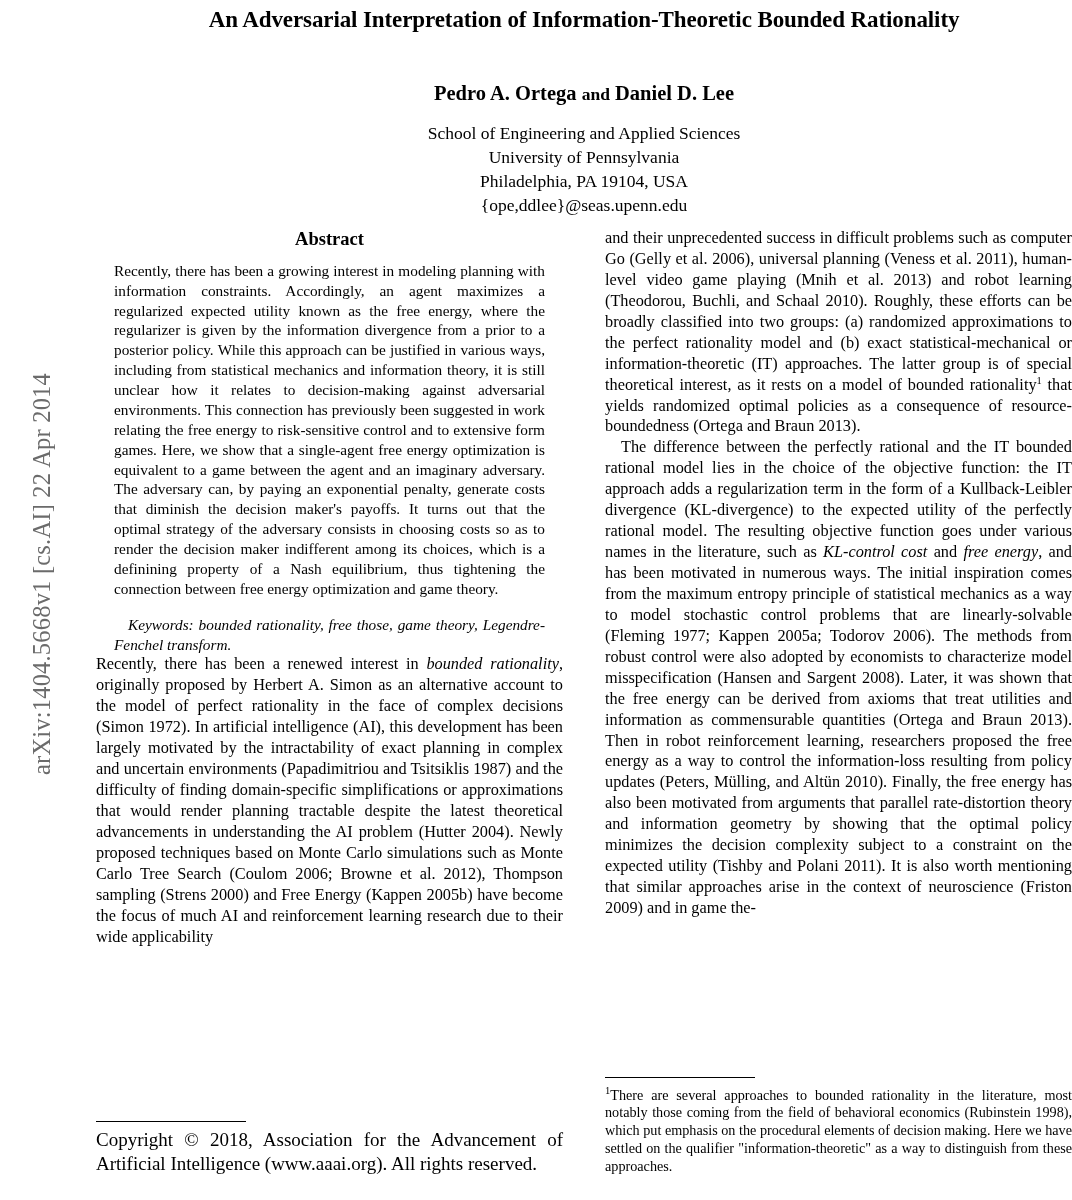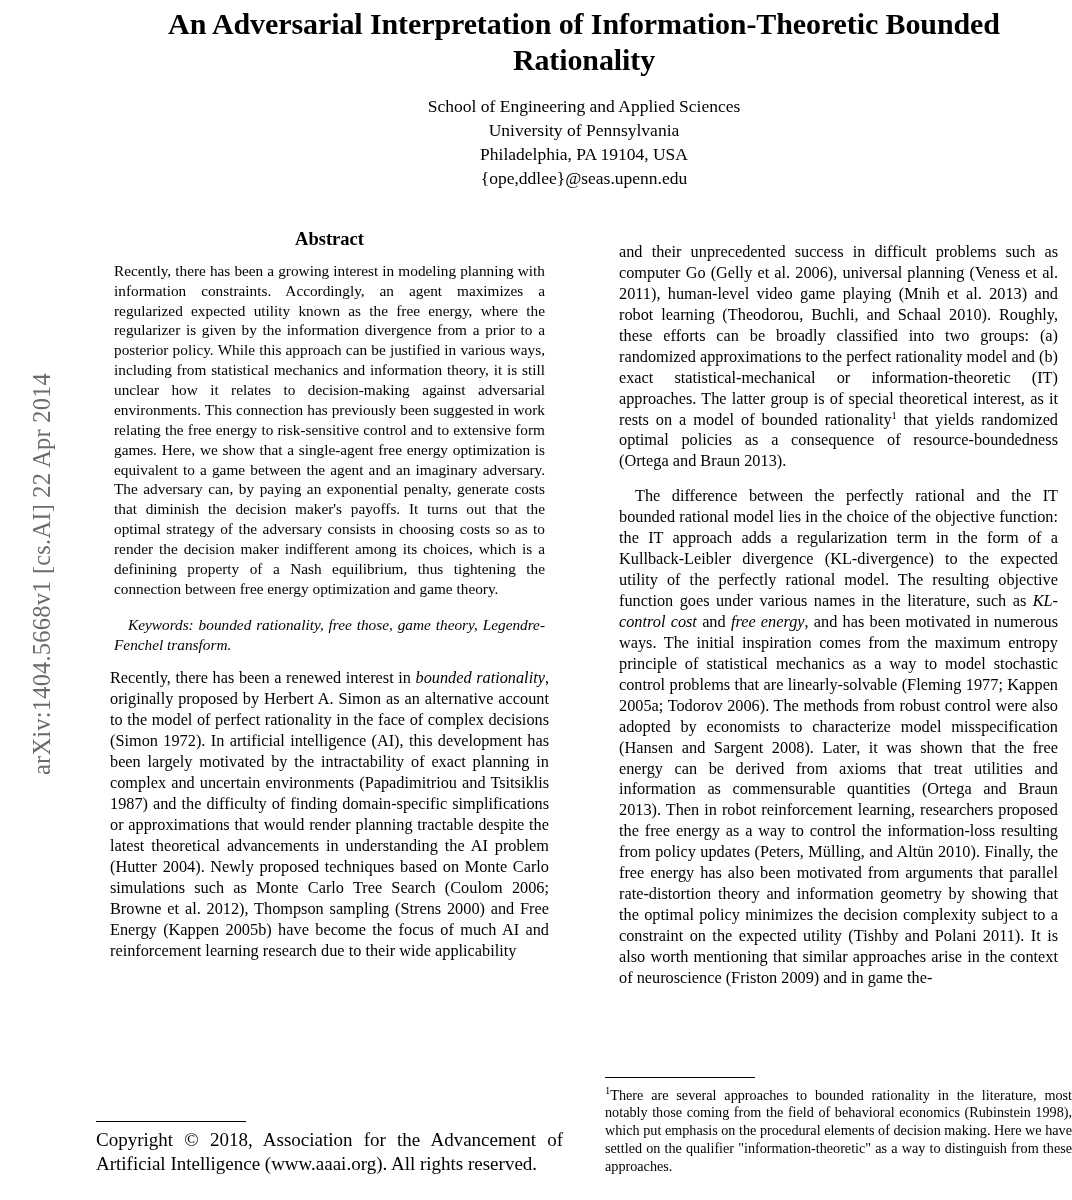--- a/index.html
+++ b/index.html
@@ -39,21 +39,21 @@
   .content {
     position: absolute;
     left: 96px;
     top: 0;
     width: 976px;
     height: 1200px;
   }
   .title {
     text-align: center;
     font-weight: bold;
-    font-size: 30px;
+    font-size: 23px;
     line-height: 1.2;
     margin: 6px 0 0 0;
     letter-spacing: -0.1px;
   }
   .authors {
     text-align: center;
     font-weight: bold;
     font-size: 20.5px;
     margin-top: 48px;
   }
@@ -105,21 +105,21 @@
     text-indent: 14px;
   }
   .section-head {
     text-align: center;
     font-weight: bold;
     font-size: 19.5px;
     margin-top: 22px;
     margin-bottom: 10px;
   }
   p.body {
-    margin: 14px;
+    margin: 0;
     text-align: justify;
     text-indent: 16px;
   }
   p.body.first {
     text-indent: 0;
   }
   .footnote-rule {
     width: 150px;
     height: 1px;
     background: #000;
@@ -171,20 +171,25 @@
 <body>
 
 <div class="page">
 
   <div class="arxiv-stamp">arXiv:1404.5668v1  [cs.AI]  22 Apr 2014</div>
 
   <div class="content">
 
     <div class="title">An Adversarial Interpretation of Information-Theoretic Bounded Rationality</div>
 
+    <div class="authors">
+      <span>Pedro A. Ortega</span>
+      <span class="and">and</span>
+      <span>Daniel D. Lee</span>
+    </div>
 
     <div class="affil">
       <div>School of Engineering and Applied Sciences</div>
       <div>University of Pennsylvania</div>
       <div>Philadelphia, PA 19104, USA</div>
       <div>{ope,ddlee}@seas.upenn.edu</div>
     </div>
 
     <div class="columns">
 

